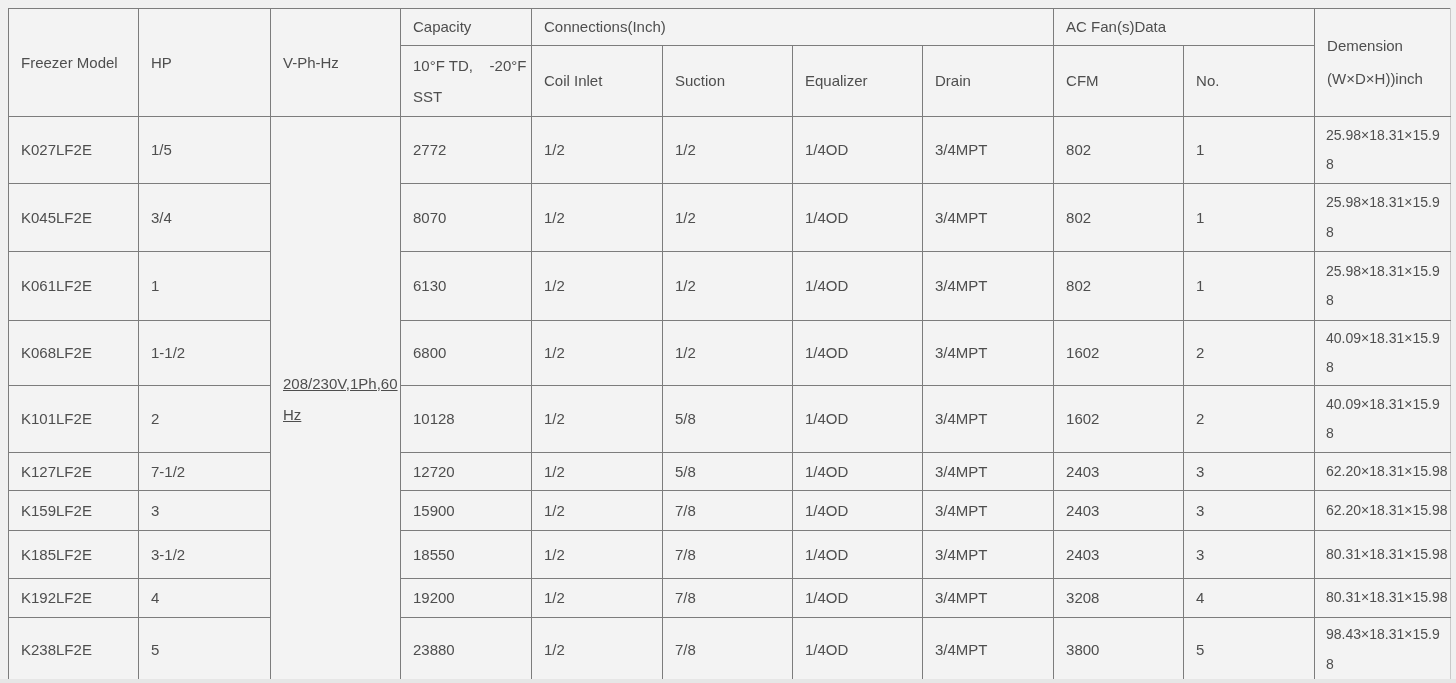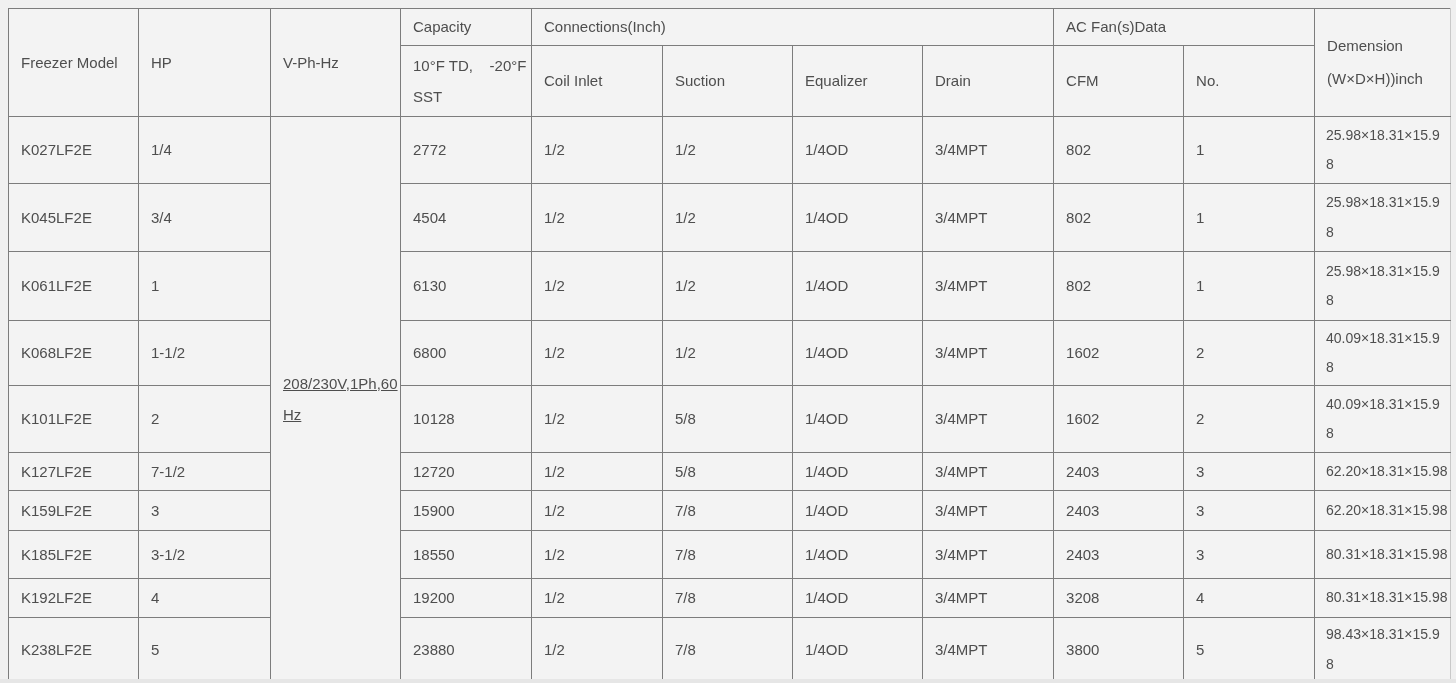--- a/index.html
+++ b/index.html
@@ -93,37 +93,37 @@
         <th>Suction</th>
         <th>Equalizer</th>
         <th>Drain</th>
         <th>CFM</th>
         <th>No.</th>
       </tr>
     </thead>
     <tbody>
         <tr>
           <td class="col-model">K027LF2E</td>
-          <td class="col-hp">1/4</td>
+          <td class="col-hp">1/5</td>
           <td rowspan="10" class="col-vphhz">208/230V,1Ph,60
 Hz</td>
           <td class="col-capacity">2772</td>
           <td class="col-coil_inlet">1/2</td>
           <td class="col-suction">1/2</td>
           <td class="col-equalizer">1/4OD</td>
           <td class="col-drain">3/4MPT</td>
           <td class="col-cfm">802</td>
           <td class="col-fans">1</td>
           <td class="col-dimension">25.98×18.31×15.9
 8</td>
         </tr>
         <tr>
           <td class="col-model">K045LF2E</td>
           <td class="col-hp">3/4</td>
-          <td class="col-capacity">4504</td>
+          <td class="col-capacity">8070</td>
           <td class="col-coil_inlet">1/2</td>
           <td class="col-suction">1/2</td>
           <td class="col-equalizer">1/4OD</td>
           <td class="col-drain">3/4MPT</td>
           <td class="col-cfm">802</td>
           <td class="col-fans">1</td>
           <td class="col-dimension">25.98×18.31×15.9
 8</td>
         </tr>
         <tr>

